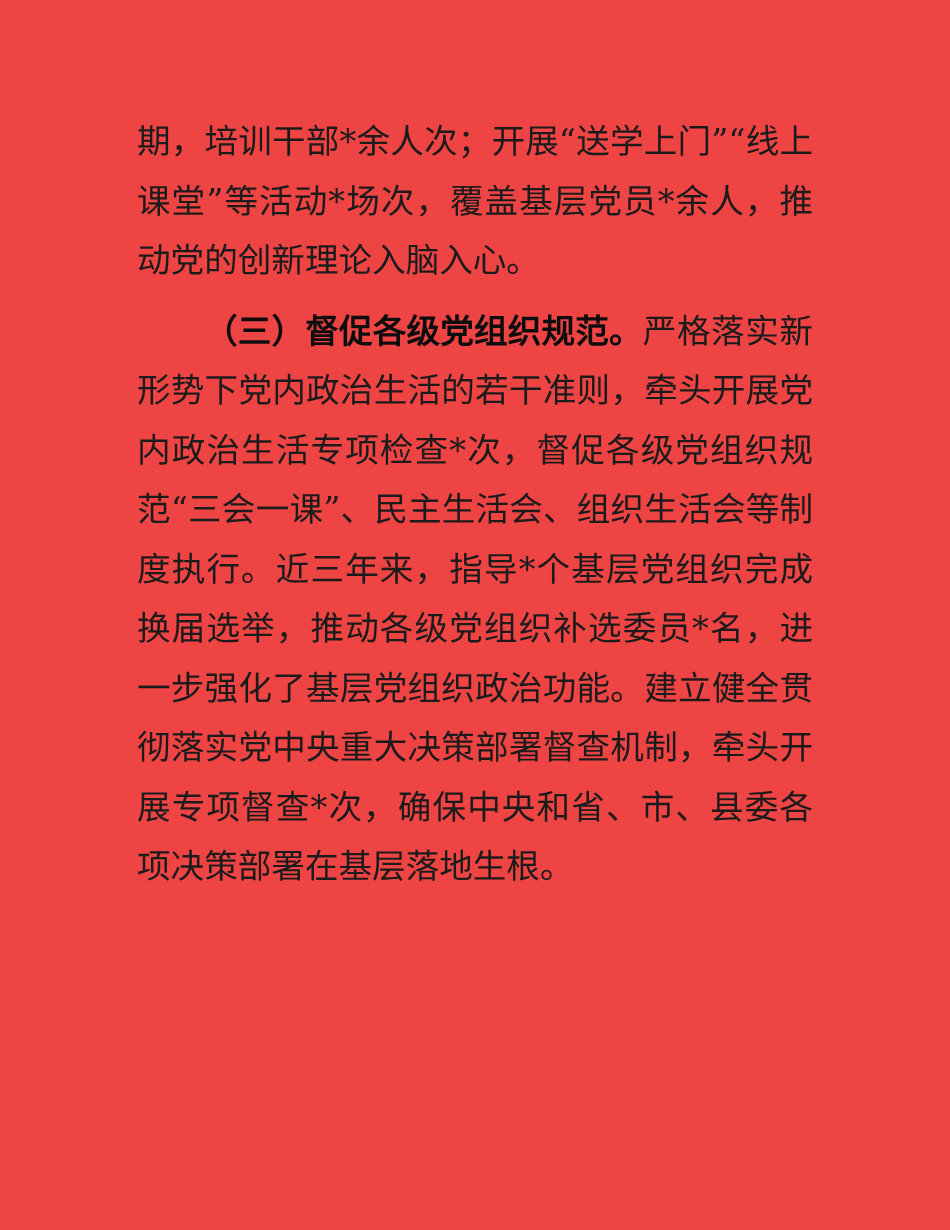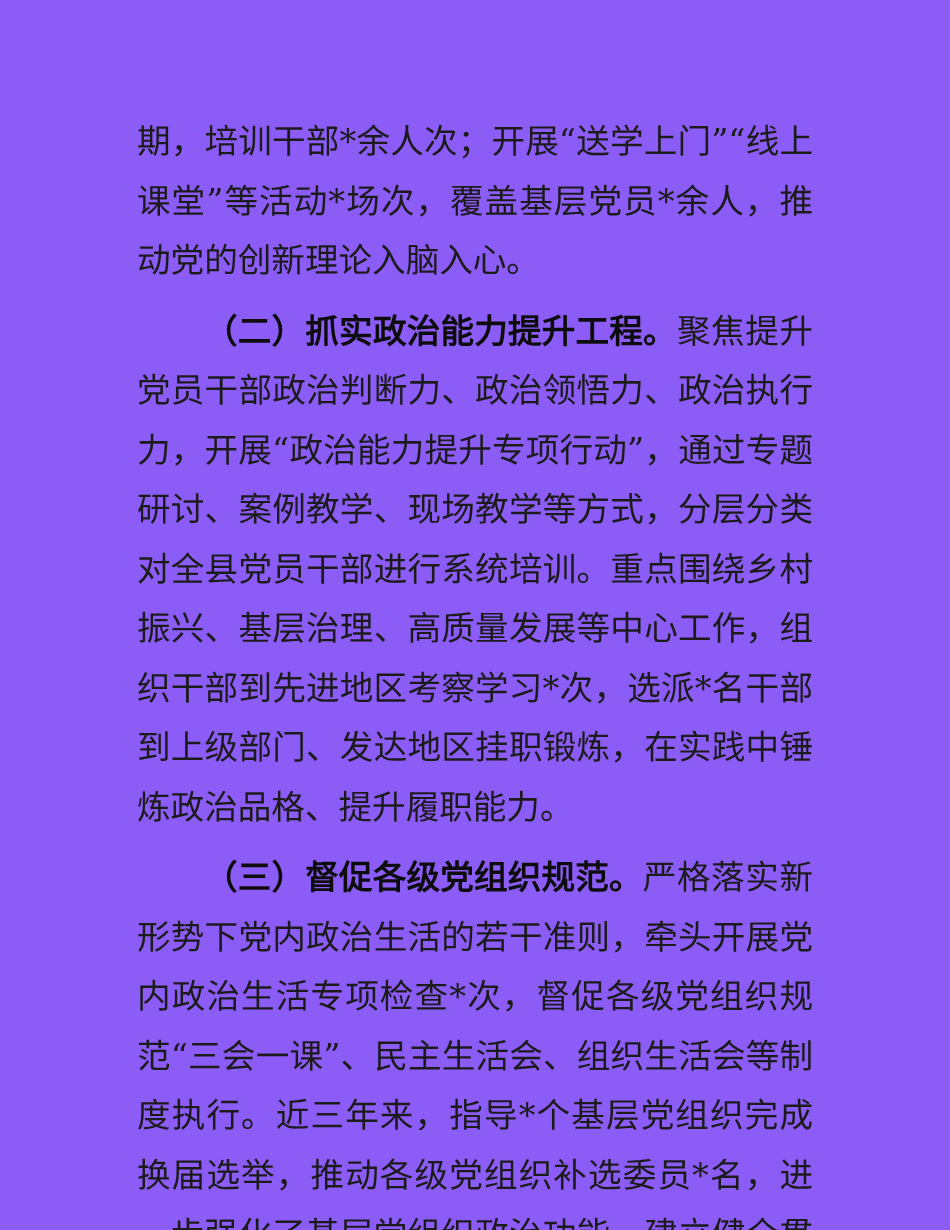--- a/index.html
+++ b/index.html
@@ -6,21 +6,21 @@
   html, body {
     margin: 0;
     padding: 0;
     background: #ffffff;
   }
 
   .page {
     position: relative;
     width: 950px;
     height: 1230px;
-    background: #8b5cf6;
+    background: #ef4444;
     overflow: hidden;
     box-sizing: border-box;
   }
 
   .content {
     position: absolute;
     left: 137px;
     top: 112px;
     width: 676px;
   }
@@ -59,18 +59,17 @@
   }
 </style>
 </head>
 <body>
 
 <div class="page">
   <div class="content">
 
     <p class="para">期，培训干部*余人次；开展“送学上门”“线上课堂”等活动*场次，覆盖基层党员*余人，推动党的创新理论入脑入心。</p>
 
-    <p class="para indent"><span class="lead">（二）抓实政治能力提升工程。</span><span>聚焦提升党员干部政治判断力、政治领悟力、政治执行力，开展“政治能力提升专项行动”，通过专题研讨、案例教学、现场教学等方式，分层分类对全县党员干部进行系统培训。重点围绕乡村振兴、基层治理、高质量发展等中心工作，组织干部到先进地区考察学习*次，选派*名干部到上级部门、发达地区挂职锻炼，在实践中锤炼政治品格、提升履职能力。</span></p>
 
     <p class="para indent"><span class="lead">（三）督促各级党组织规范。</span><span>严格落实新形势下党内政治生活的若干准则，牵头开展党内政治生活专项检查*次，督促各级党组织规范“三会一课”、民主生活会、组织生活会等制度执行。近三年来，指导*个基层党组织完成换届选举，推动各级党组织补选委员*名，进一步强化了基层党组织政治功能。建立健全贯彻落实党中央重大决策部署督查机制，牵头开展专项督查*次，确保中央和省、市、县委各项决策部署在基层落地生根。</span></p>
 
   </div>
 </div>
 
 </body></html>

